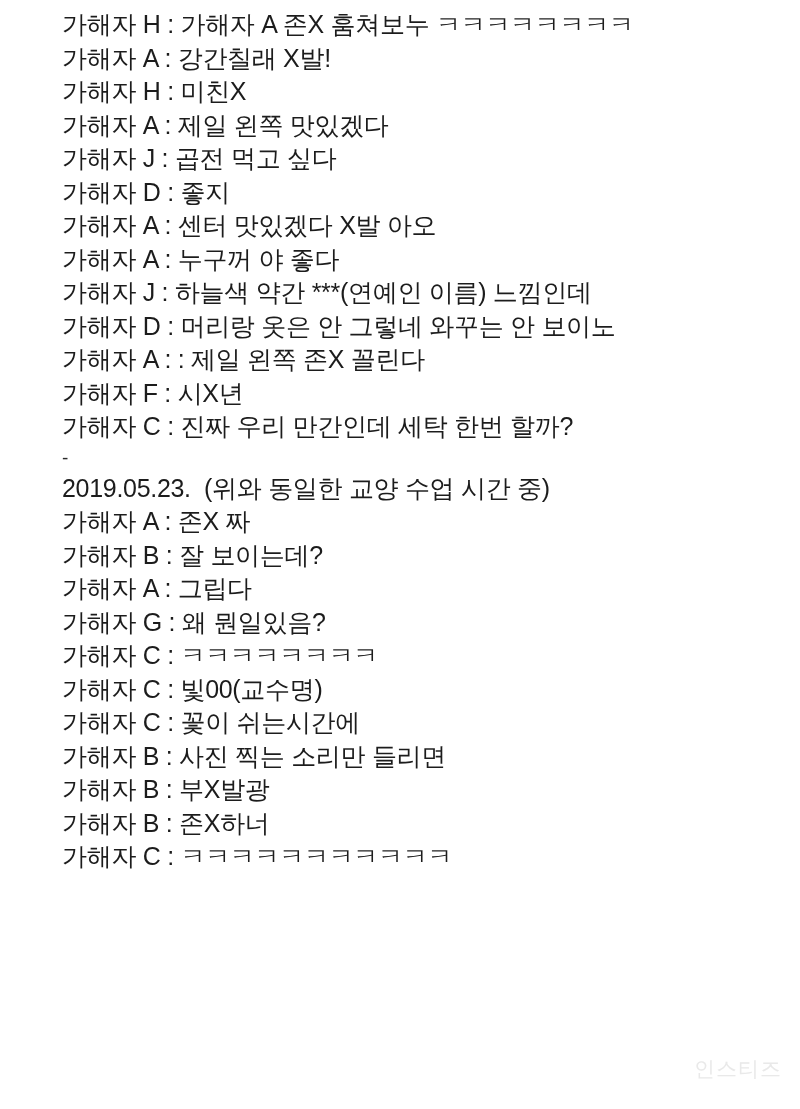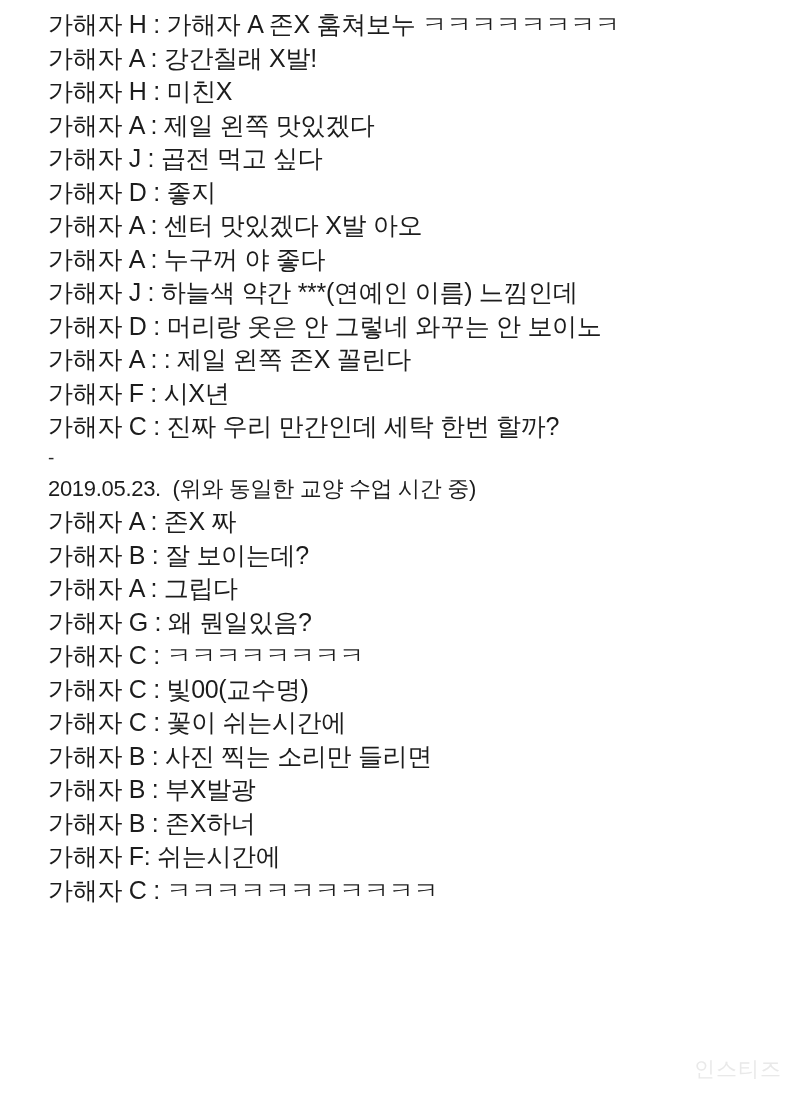--- a/index.html
+++ b/index.html
@@ -13,37 +13,37 @@
     font-family: "Liberation Sans", sans-serif;
     color: #222222;
     position: relative;
     overflow: hidden;
   }
   #page {
     position: relative;
     width: 800px;
     height: 1109px;
     box-sizing: border-box;
-    padding: 8px 28px 0 48px;
+    padding: 8px 28px 0 62px;
     background: #ffffff;
   }
   .line {
     font-size: 25px;
     line-height: 33.5px;
     letter-spacing: -0.3px;
     white-space: pre;
     color: #1c1c1c;
   }
   .line.small-dash {
     font-size: 19px;
     line-height: 28px;
     color: #2a2a2a;
   }
   .line.date {
-    font-size: 22px;
+    font-size: 25px;
     line-height: 33.5px;
   }
   .watermark {
     position: absolute;
     right: 18px;
     bottom: 26px;
     font-size: 21px;
     letter-spacing: 1px;
     color: #e9e9e9;
     user-select: none;
@@ -72,17 +72,16 @@
       <div class="line">가해자 A : 존X 짜</div>
       <div class="line">가해자 B : 잘 보이는데?</div>
       <div class="line">가해자 A : 그립다</div>
       <div class="line">가해자 G : 왜 뭔일있음?</div>
       <div class="line">가해자 C : ㅋㅋㅋㅋㅋㅋㅋㅋ</div>
       <div class="line">가해자 C : 빛00(교수명)</div>
       <div class="line">가해자 C : 꽃이 쉬는시간에</div>
       <div class="line">가해자 B : 사진 찍는 소리만 들리면</div>
       <div class="line">가해자 B : 부X발광</div>
       <div class="line">가해자 B : 존X하너</div>
-      <div class="line">가해자 F: 쉬는시간에</div>
       <div class="line">가해자 C : ㅋㅋㅋㅋㅋㅋㅋㅋㅋㅋㅋ</div>
     </div>
   <div class="watermark">인스티즈</div>
 </div>
 
 </body></html>

